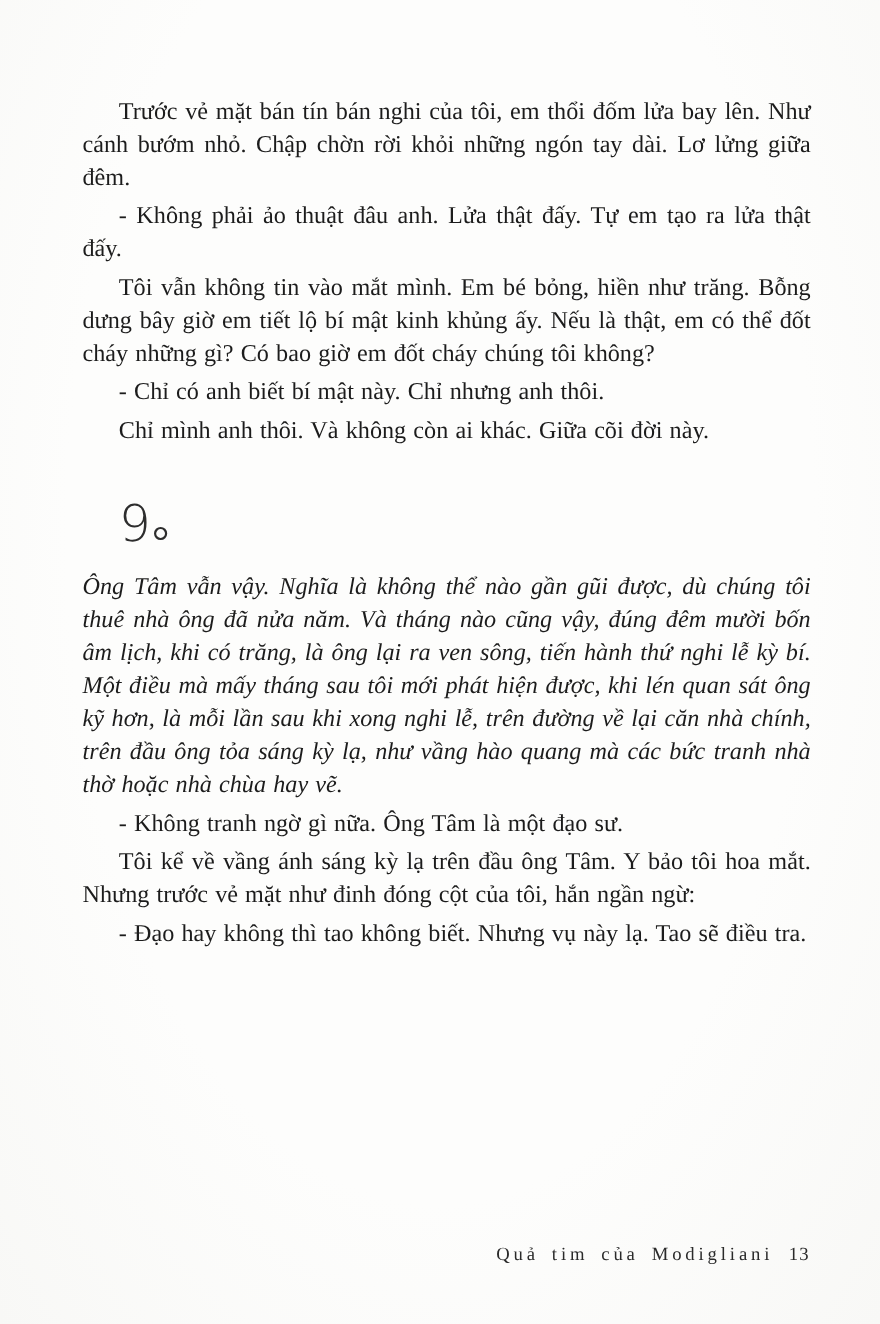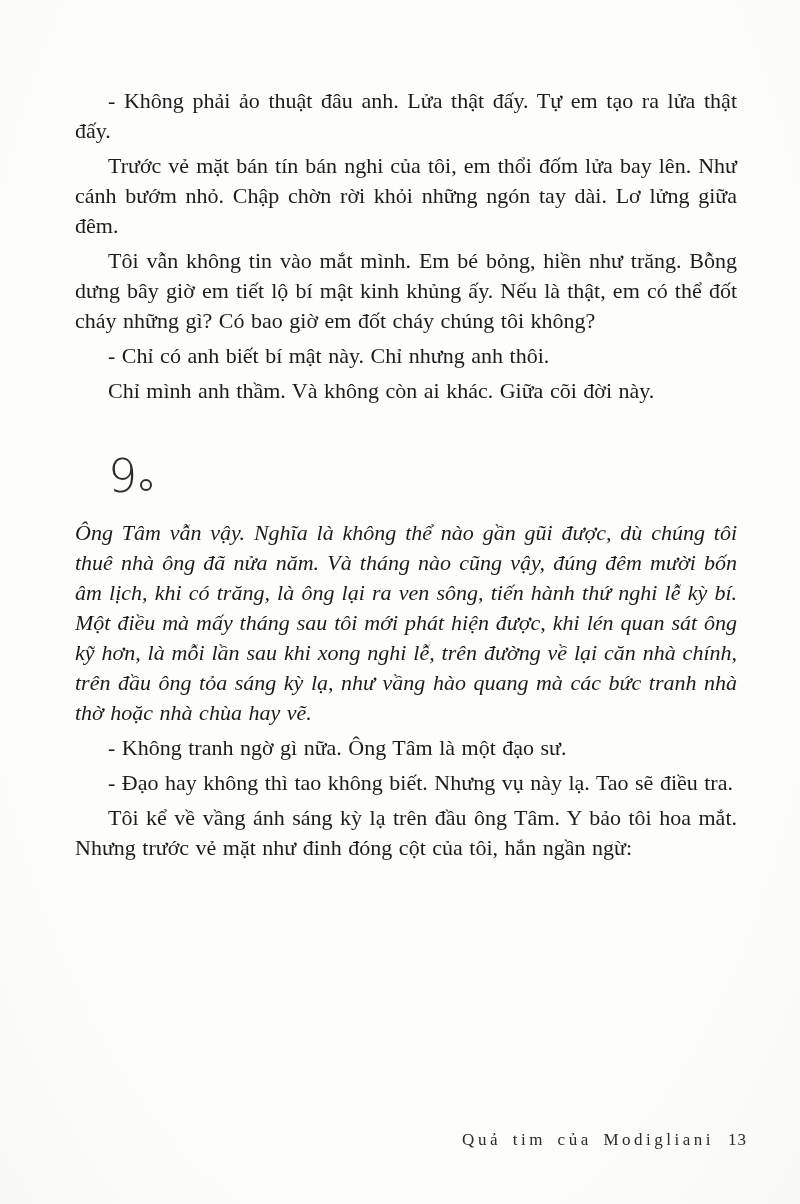--- a/index.html
+++ b/index.html
@@ -54,21 +54,21 @@
     width: 8px;
     height: 8px;
     border: 2px solid #2d2d2d;
     border-radius: 50%;
     margin-left: 3px;
     margin-bottom: 1px;
     vertical-align: baseline;
   }
   .footer {
     position: absolute;
-    left: 85px;
+    left: 74px;
     top: 1128px;
     width: 662px;
     text-align: right;
     font-size: 17px;
     line-height: 24px;
     color: #2a2a2a;
   }
   .running-title {
     letter-spacing: 3.5px;
     word-spacing: 4px;
@@ -78,32 +78,32 @@
     letter-spacing: 1px;
   }
 </style>
 </head>
 <body>
 
 <div class="page">
 
   <main class="text-block">
 
+    <p class="para narration">Trước vẻ mặt bán tín bán nghi của tôi, em thổi đốm lửa bay lên. Như cánh bướm nhỏ. Chập chờn rời khỏi những ngón tay dài. Lơ lửng giữa đêm.</p>
     <p class="para dialogue">- Không phải ảo thuật đâu anh. Lửa thật đấy. Tự em tạo ra lửa thật đấy.</p>
-    <p class="para narration">Trước vẻ mặt bán tín bán nghi của tôi, em thổi đốm lửa bay lên. Như cánh bướm nhỏ. Chập chờn rời khỏi những ngón tay dài. Lơ lửng giữa đêm.</p>
     <p class="para narration">Tôi vẫn không tin vào mắt mình. Em bé bỏng, hiền như trăng. Bỗng dưng bây giờ em tiết lộ bí mật kinh khủng ấy. Nếu là thật, em có thể đốt cháy những gì? Có bao giờ em đốt cháy chúng tôi không?</p>
     <p class="para dialogue">- Chỉ có anh biết bí mật này. Chỉ nhưng anh thôi.</p>
-    <p class="para narration">Chỉ mình anh thầm. Và không còn ai khác. Giữa cõi đời này.</p>
+    <p class="para narration">Chỉ mình anh thôi. Và không còn ai khác. Giữa cõi đời này.</p>
 
     <h2 class="chapter"><span>9</span><span class="chapter-dot"></span></h2>
 
     <p class="para narration no-indent">Ông Tâm vẫn vậy. Nghĩa là không thể nào gần gũi được, dù chúng tôi thuê nhà ông đã nửa năm. Và tháng nào cũng vậy, đúng đêm mười bốn âm lịch, khi có trăng, là ông lại ra ven sông, tiến hành thứ nghi lễ kỳ bí. Một điều mà mấy tháng sau tôi mới phát hiện được, khi lén quan sát ông kỹ hơn, là mỗi lần sau khi xong nghi lễ, trên đường về lại căn nhà chính, trên đầu ông tỏa sáng kỳ lạ, như vầng hào quang mà các bức tranh nhà thờ hoặc nhà chùa hay vẽ.</p>
     <p class="para dialogue">- Không tranh ngờ gì nữa. Ông Tâm là một đạo sư.</p>
+    <p class="para narration">Tôi kể về vầng ánh sáng kỳ lạ trên đầu ông Tâm. Y bảo tôi hoa mắt. Nhưng trước vẻ mặt như đinh đóng cột của tôi, hắn ngần ngừ:</p>
     <p class="para dialogue">- Đạo hay không thì tao không biết. Nhưng vụ này lạ. Tao sẽ điều tra.</p>
-    <p class="para narration">Tôi kể về vầng ánh sáng kỳ lạ trên đầu ông Tâm. Y bảo tôi hoa mắt. Nhưng trước vẻ mặt như đinh đóng cột của tôi, hắn ngần ngừ:</p>
 
   </main>
 
   <footer class="footer">
     <span class="running-title">Quả tim của Modigliani</span><span class="page-number">13</span>
   </footer>
 
 </div>
 
 </body></html>

